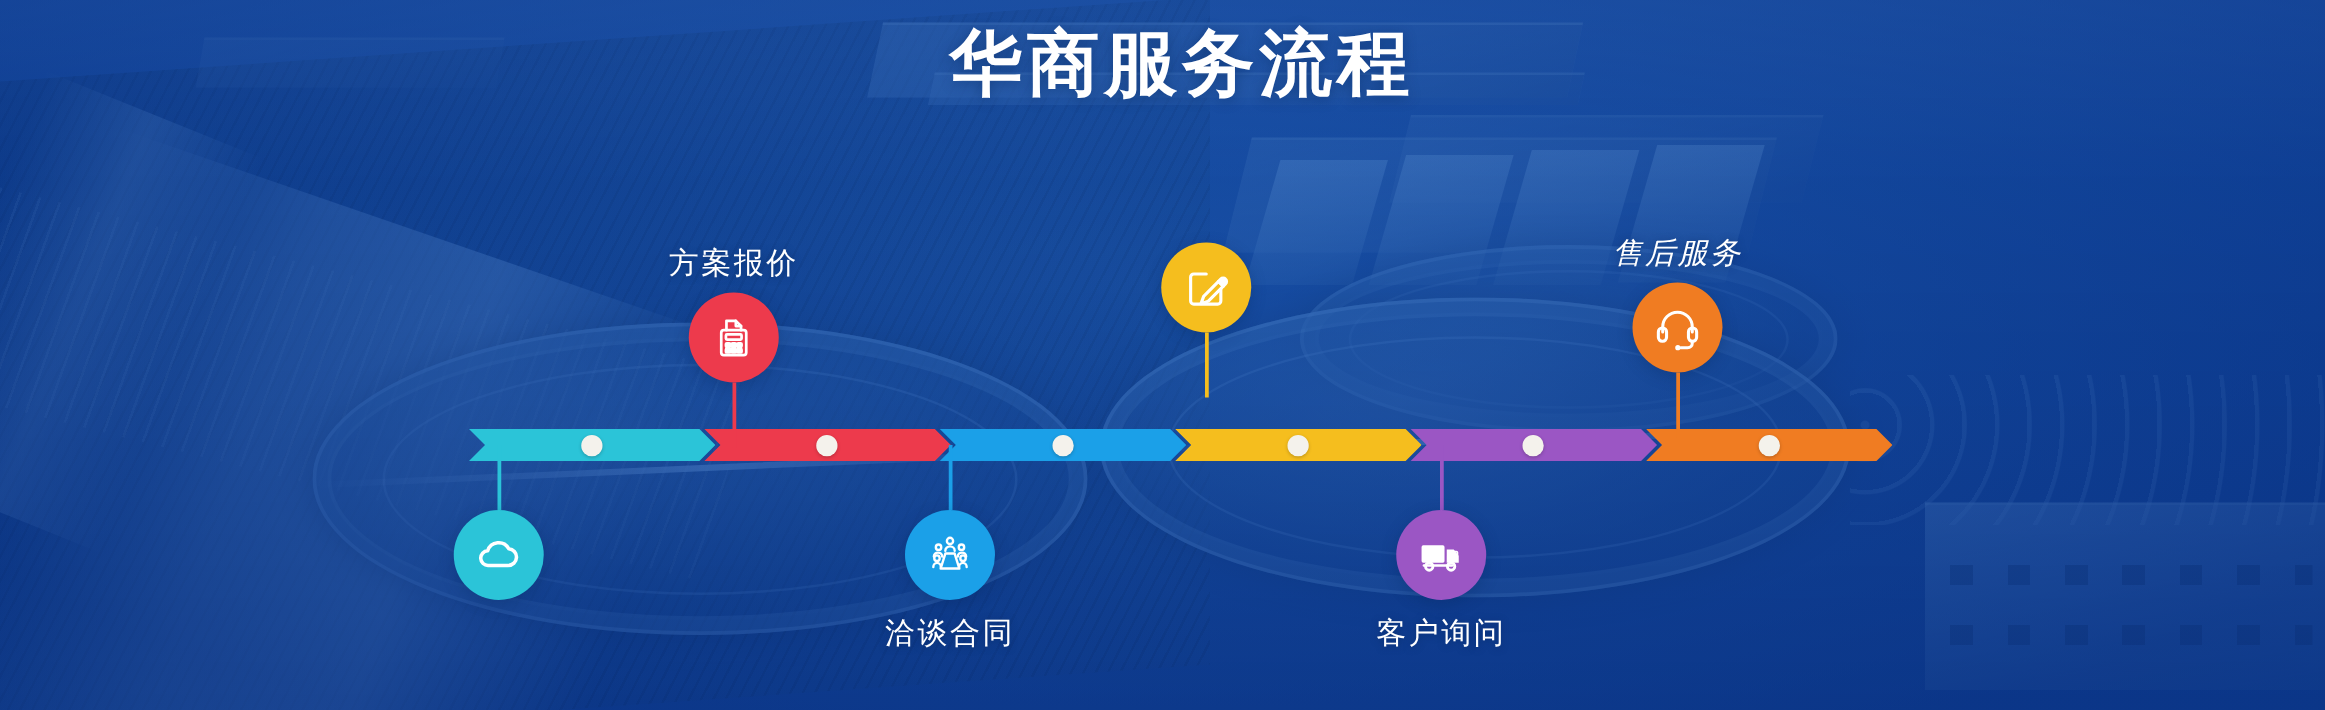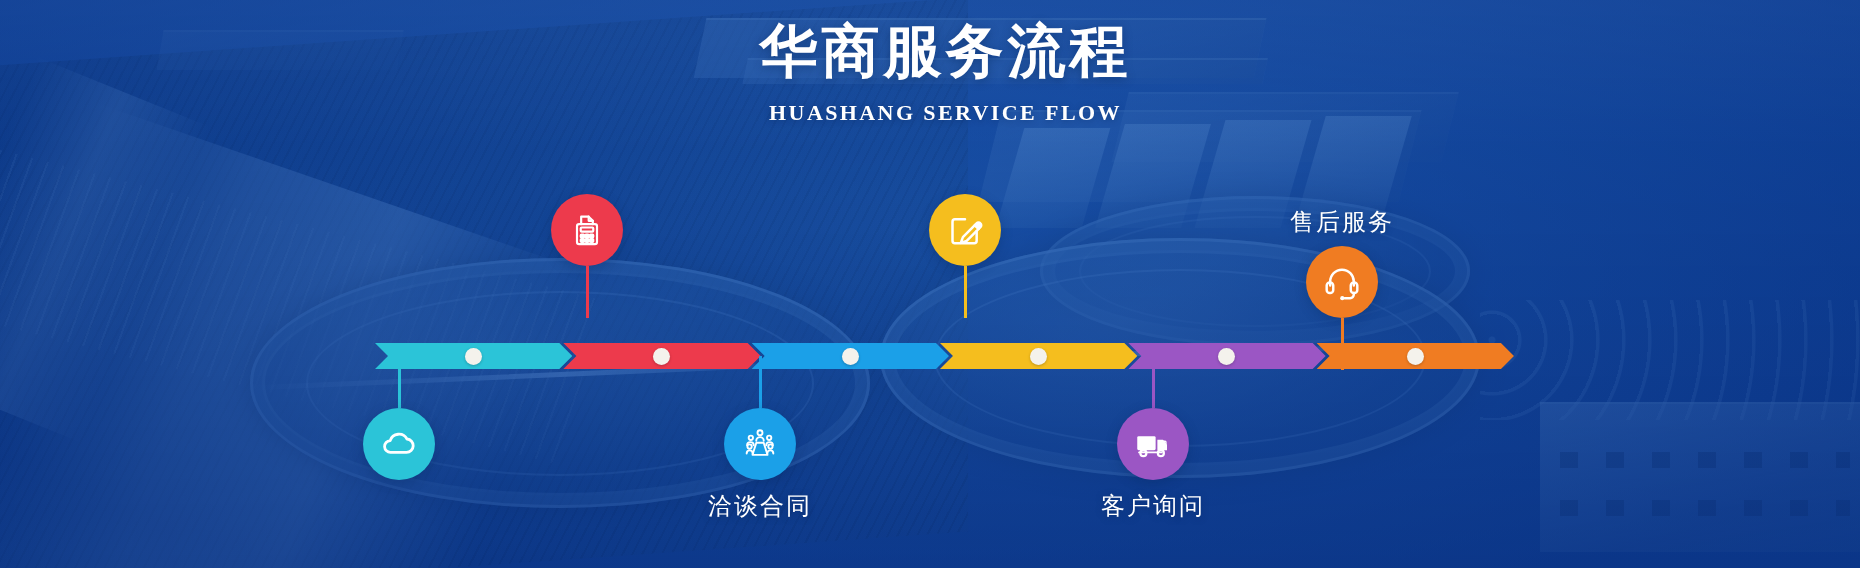--- a/index.html
+++ b/index.html
@@ -256,21 +256,20 @@
     <div class="win-row" id="wr1"></div>
     <div class="win-row" id="wr2"></div>
     <div class="trees"></div>
 
     <div class="bg-haze"></div>
     <div class="bg-tint"></div>
     <div class="bg-tint2"></div>
   </div>
 
   <div class="head" id="title">华商服务流程</div>
-  <div class="head" id="subtitle">HUASHANG SERVICE FLOW</div>
 
   <div id="flow">
     <div class="chev-bar" id="chev-bar">
         <div class="chev" style="background: rgb(43, 196, 216);">
           <div class="chev-dot" style="background: rgb(244, 242, 236);"></div>
         </div>
         <div class="chev" style="background: rgb(237, 58, 76);">
           <div class="chev-dot" style="background: rgb(244, 242, 236);"></div>
         </div>
         <div class="chev" style="background: rgb(27, 160, 232);">
@@ -291,20 +290,21 @@
           <div class="stem" style="background: rgb(43, 196, 216); height: 52px;"></div>
           <div class="bubble" style="background: rgb(43, 196, 216);">
             <span>
               <svg width="40" height="40" viewBox="0 0 48 48" fill="none" stroke="#fff" stroke-width="3.4" stroke-linecap="round" stroke-linejoin="round">
       <path d="M14 34h19a8 8 0 0 0 .6-15.98A11 11 0 0 0 13.4 20 7 7 0 0 0 14 34z"></path>
     </svg>
             </span>
           </div>
         </div>
         <div class="node top" style="left: 477px; top: 194px;">
+          <div class="node-label">方案报价</div>
           <div class="bubble" style="background: rgb(237, 58, 76);">
             <span>
               <svg width="40" height="40" viewBox="0 0 48 48" fill="none" stroke="#fff" stroke-width="2.6" stroke-linecap="round" stroke-linejoin="round">
       <path d="M17 17V8h9l5 5v4"></path>
       <path d="M26 8v5h5"></path>
       <rect x="12" y="17" width="24" height="24" rx="2.5"></rect>
       <rect x="16.5" y="21" width="15" height="5" rx="1"></rect>
       <rect x="16.5" y="29.5" width="4" height="3.4" rx=".8" fill="#fff"></rect>
       <rect x="22" y="29.5" width="4" height="3.4" rx=".8" fill="#fff"></rect>
       <rect x="27.5" y="29.5" width="4" height="3.4" rx=".8" fill="#fff"></rect>
@@ -358,21 +358,21 @@
       <path d="M29 19h6.4l4.6 5.6V31H29z"></path>
       <rect x="33.6" y="20.8" width="5.2" height="4" rx="1" fill="none" stroke="#fff" stroke-width="1.6"></rect>
       <rect x="7" y="32.5" width="28" height="2.2" rx="1.1"></rect>
       <circle cx="13" cy="34.5" r="3.4" fill="none" stroke="#fff" stroke-width="2.6"></circle>
       <circle cx="33" cy="34.5" r="3.4" fill="none" stroke="#fff" stroke-width="2.6"></circle>
     </svg>
             </span>
           </div>
           <div class="node-label">客户询问</div>
         </div>
-        <div class="node top" style="left: 1232px; top: 206px;">
+        <div class="node top" style="left: 1232px; top: 186px; font-style: italic;">
           <div class="node-label">售后服务</div>
           <div class="bubble" style="background: rgb(240, 124, 34);">
             <span>
               <svg width="42" height="42" viewBox="0 0 48 48" fill="none" stroke="#fff" stroke-width="2.8" stroke-linecap="round" stroke-linejoin="round">
       <path d="M10.5 28v-4.5a13.5 13.5 0 0 1 27 0V28"></path>
       <rect x="6.5" y="24.5" width="7.5" height="12" rx="3.5"></rect>
       <rect x="34" y="24.5" width="7.5" height="12" rx="3.5"></rect>
       <path d="M37.5 36.5v1.8c0 2.3-1.9 4.2-4.2 4.2H27"></path>
       <circle cx="24.3" cy="42.5" r="2.4" fill="#fff" stroke="none"></circle>
     </svg>

